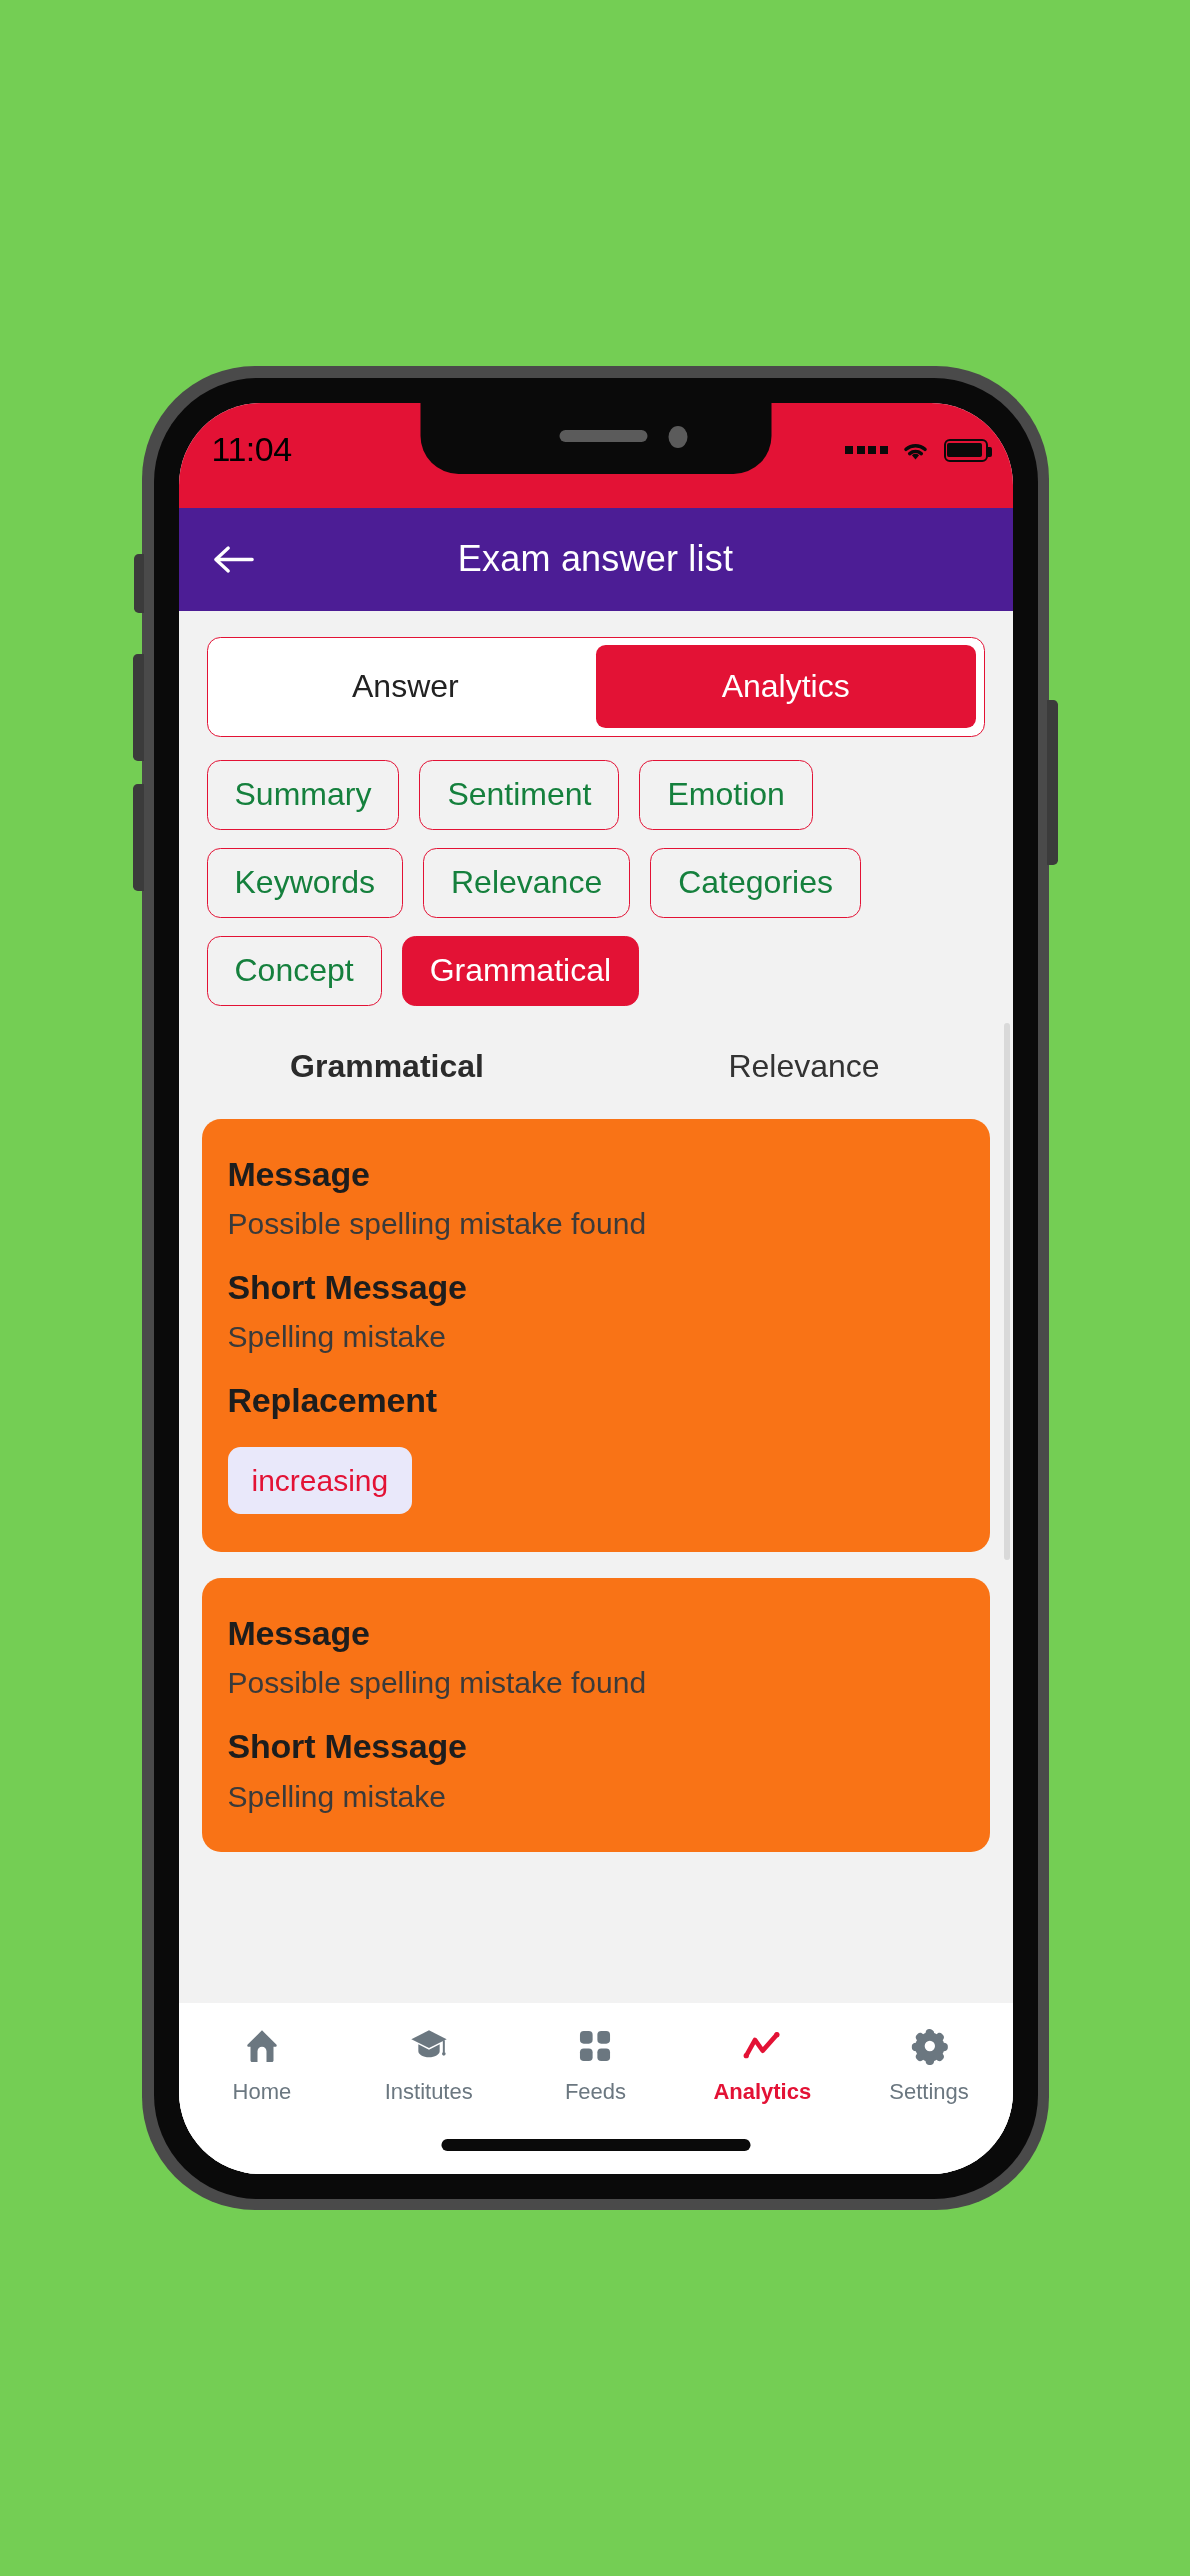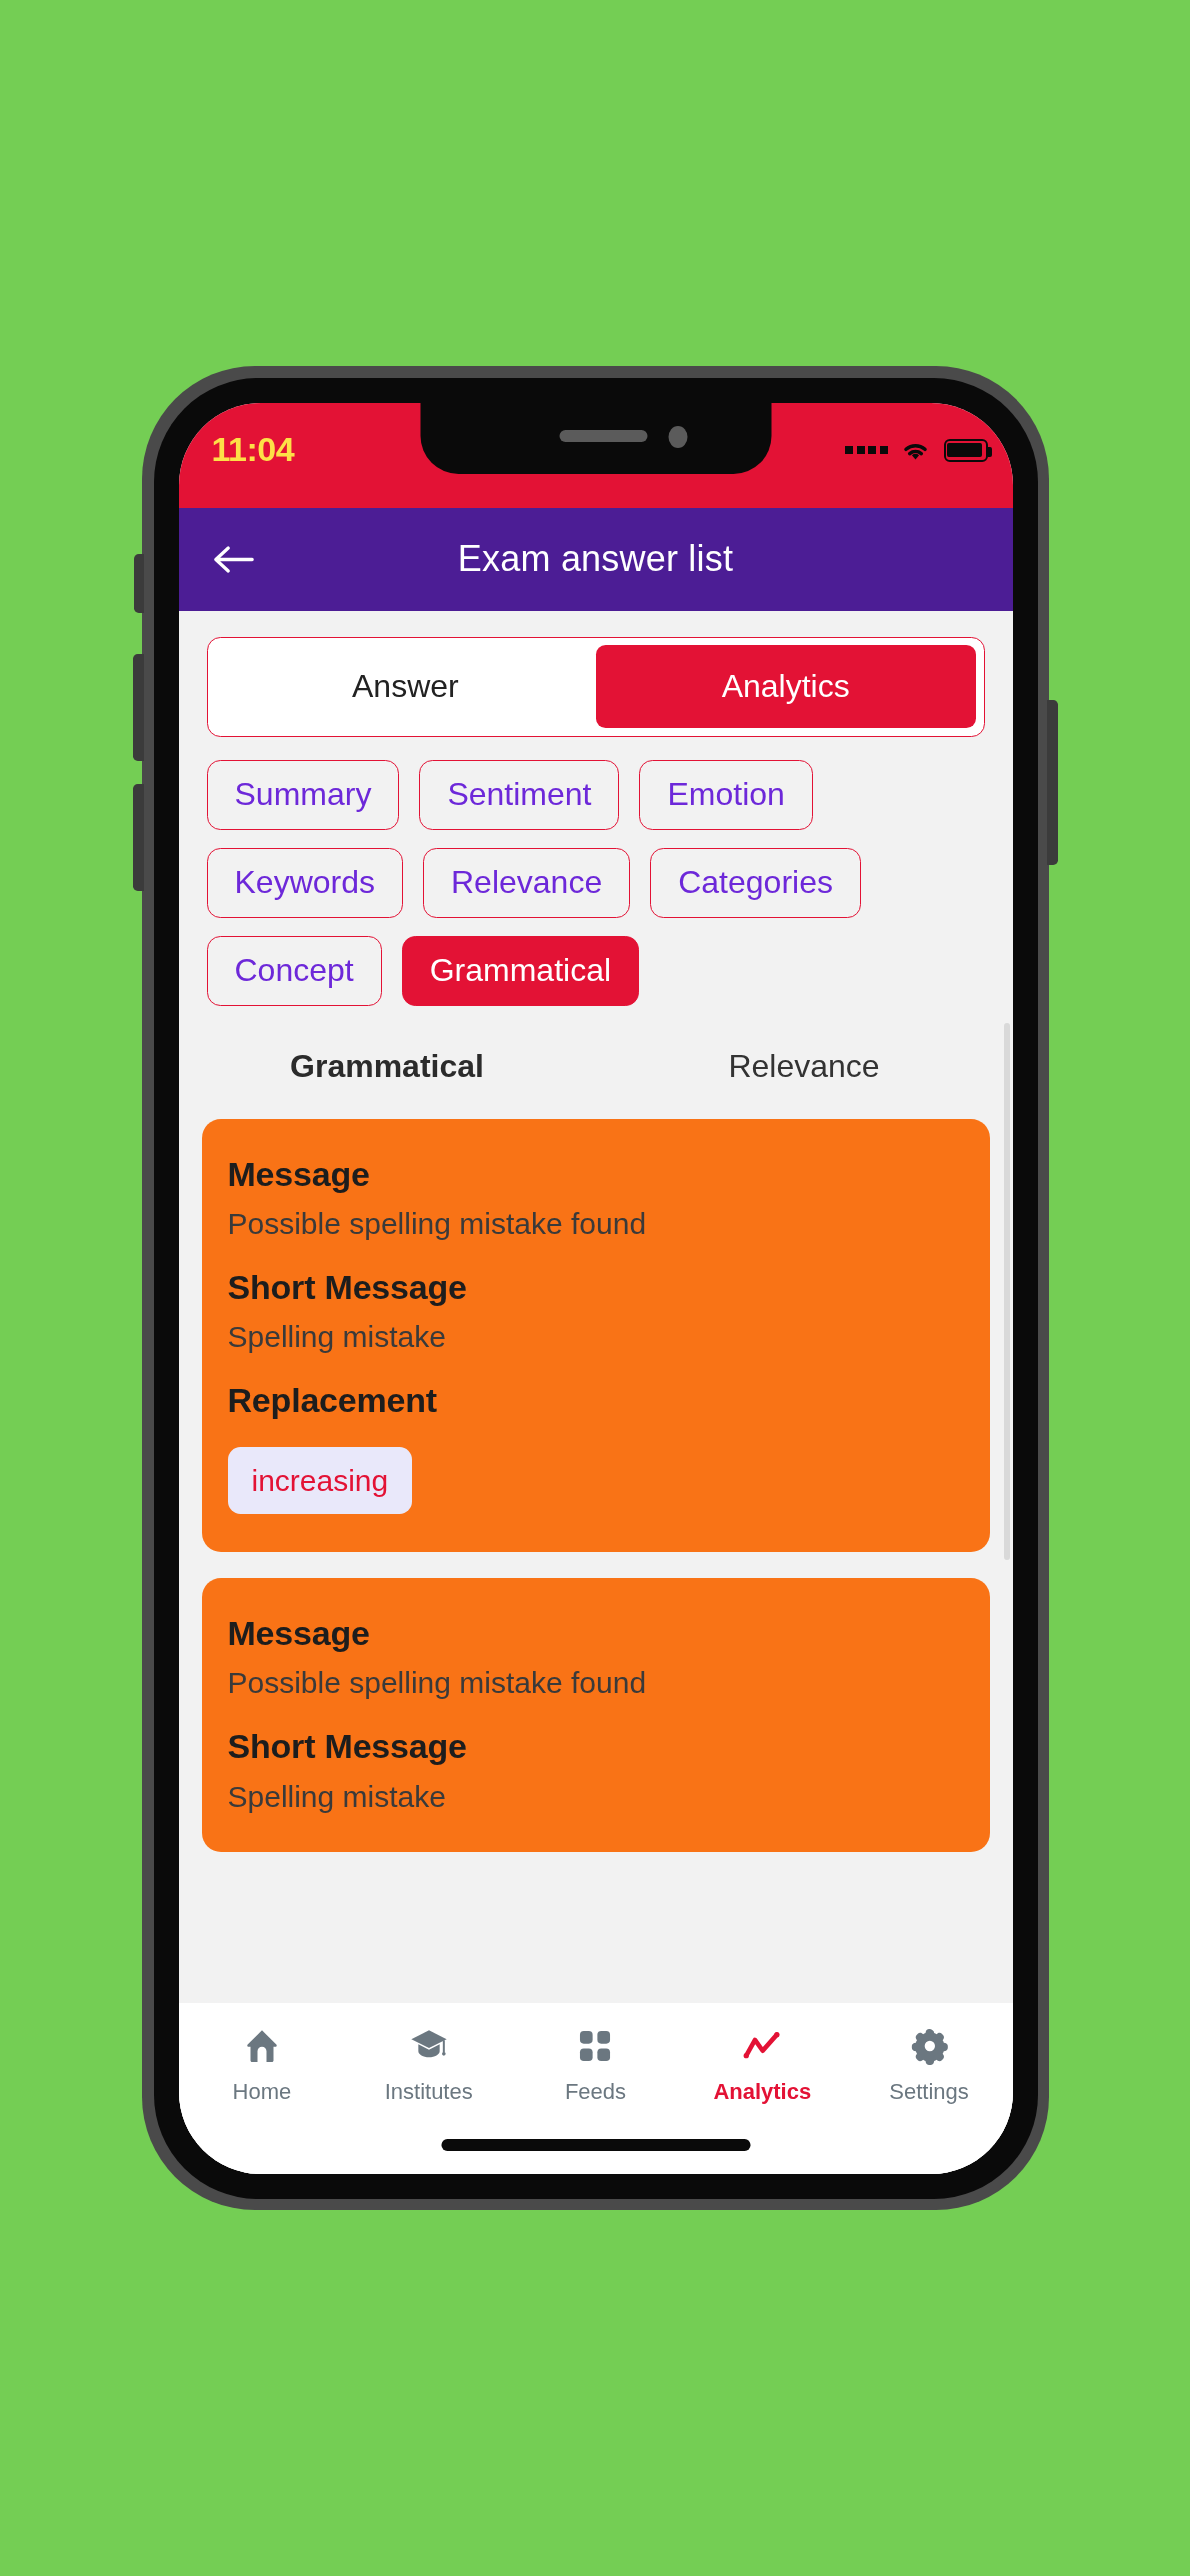--- a/index.html
+++ b/index.html
@@ -53,21 +53,21 @@
   .notch-speaker{
     position:absolute; left:calc(50% - 36px); top:27px;
     width:88px; height:12.5px; border-radius:6.7px; background:#5b5b5b;
   }
   .notch-camera{
     position:absolute; left:calc(50% + 73px); top:23px;
     width:19px; height:22px; border-radius:50%; background:#5b5b5b;
   }
   .sb-time{
     position:absolute; left:33px; top:27px;
-    font-size:34px; font-weight:700; color:#fde047;
+    font-size:34px; font-weight:400; color:#000000;
     letter-spacing:-0.5px;
   }
   .sb-right{
     position:absolute; right:25px; top:35px;
     display:flex; align-items:center; gap:11.5px;
   }
   .sig-dots{ display:flex; align-items:flex-end; gap:3.8px; }
   .sig-dots i{ width:7.7px; height:7.7px; background:#0a0a0a; display:block; }
   .wifi-ic{ width:33px; height:25px; display:block; }
   .batt{
@@ -110,21 +110,21 @@
   }
   .seg.inactive{ color:#222; background:transparent; }
   .seg.active{ color:#fff; background:#E31235; font-weight:500; }
 
   
   .chips{ margin:23px 28px 0 28px; display:flex; flex-wrap:wrap; gap:18px 20px; }
   .chip{
     height:70px; padding:0 27px;
     border:1.9px solid #E31235; border-radius:13.4px;
     display:flex; align-items:center; justify-content:center;
-    font-size:32px; color:#6d28d9; background:transparent; cursor:pointer;
+    font-size:32px; color:#15803d; background:transparent; cursor:pointer;
     white-space:nowrap;
   }
   .chip.active{ background:#E31235; color:#fff; border-color:#E31235; }
 
   
   .subtabs{ margin-top:42px; display:flex; }
   .subtab{ flex:1; text-align:center; font-size:32px; color:#2b2b2b; cursor:pointer; }
   .subtab.active{ font-weight:700; }
   .subtab.idle{ font-weight:400; color:#333; }
 

